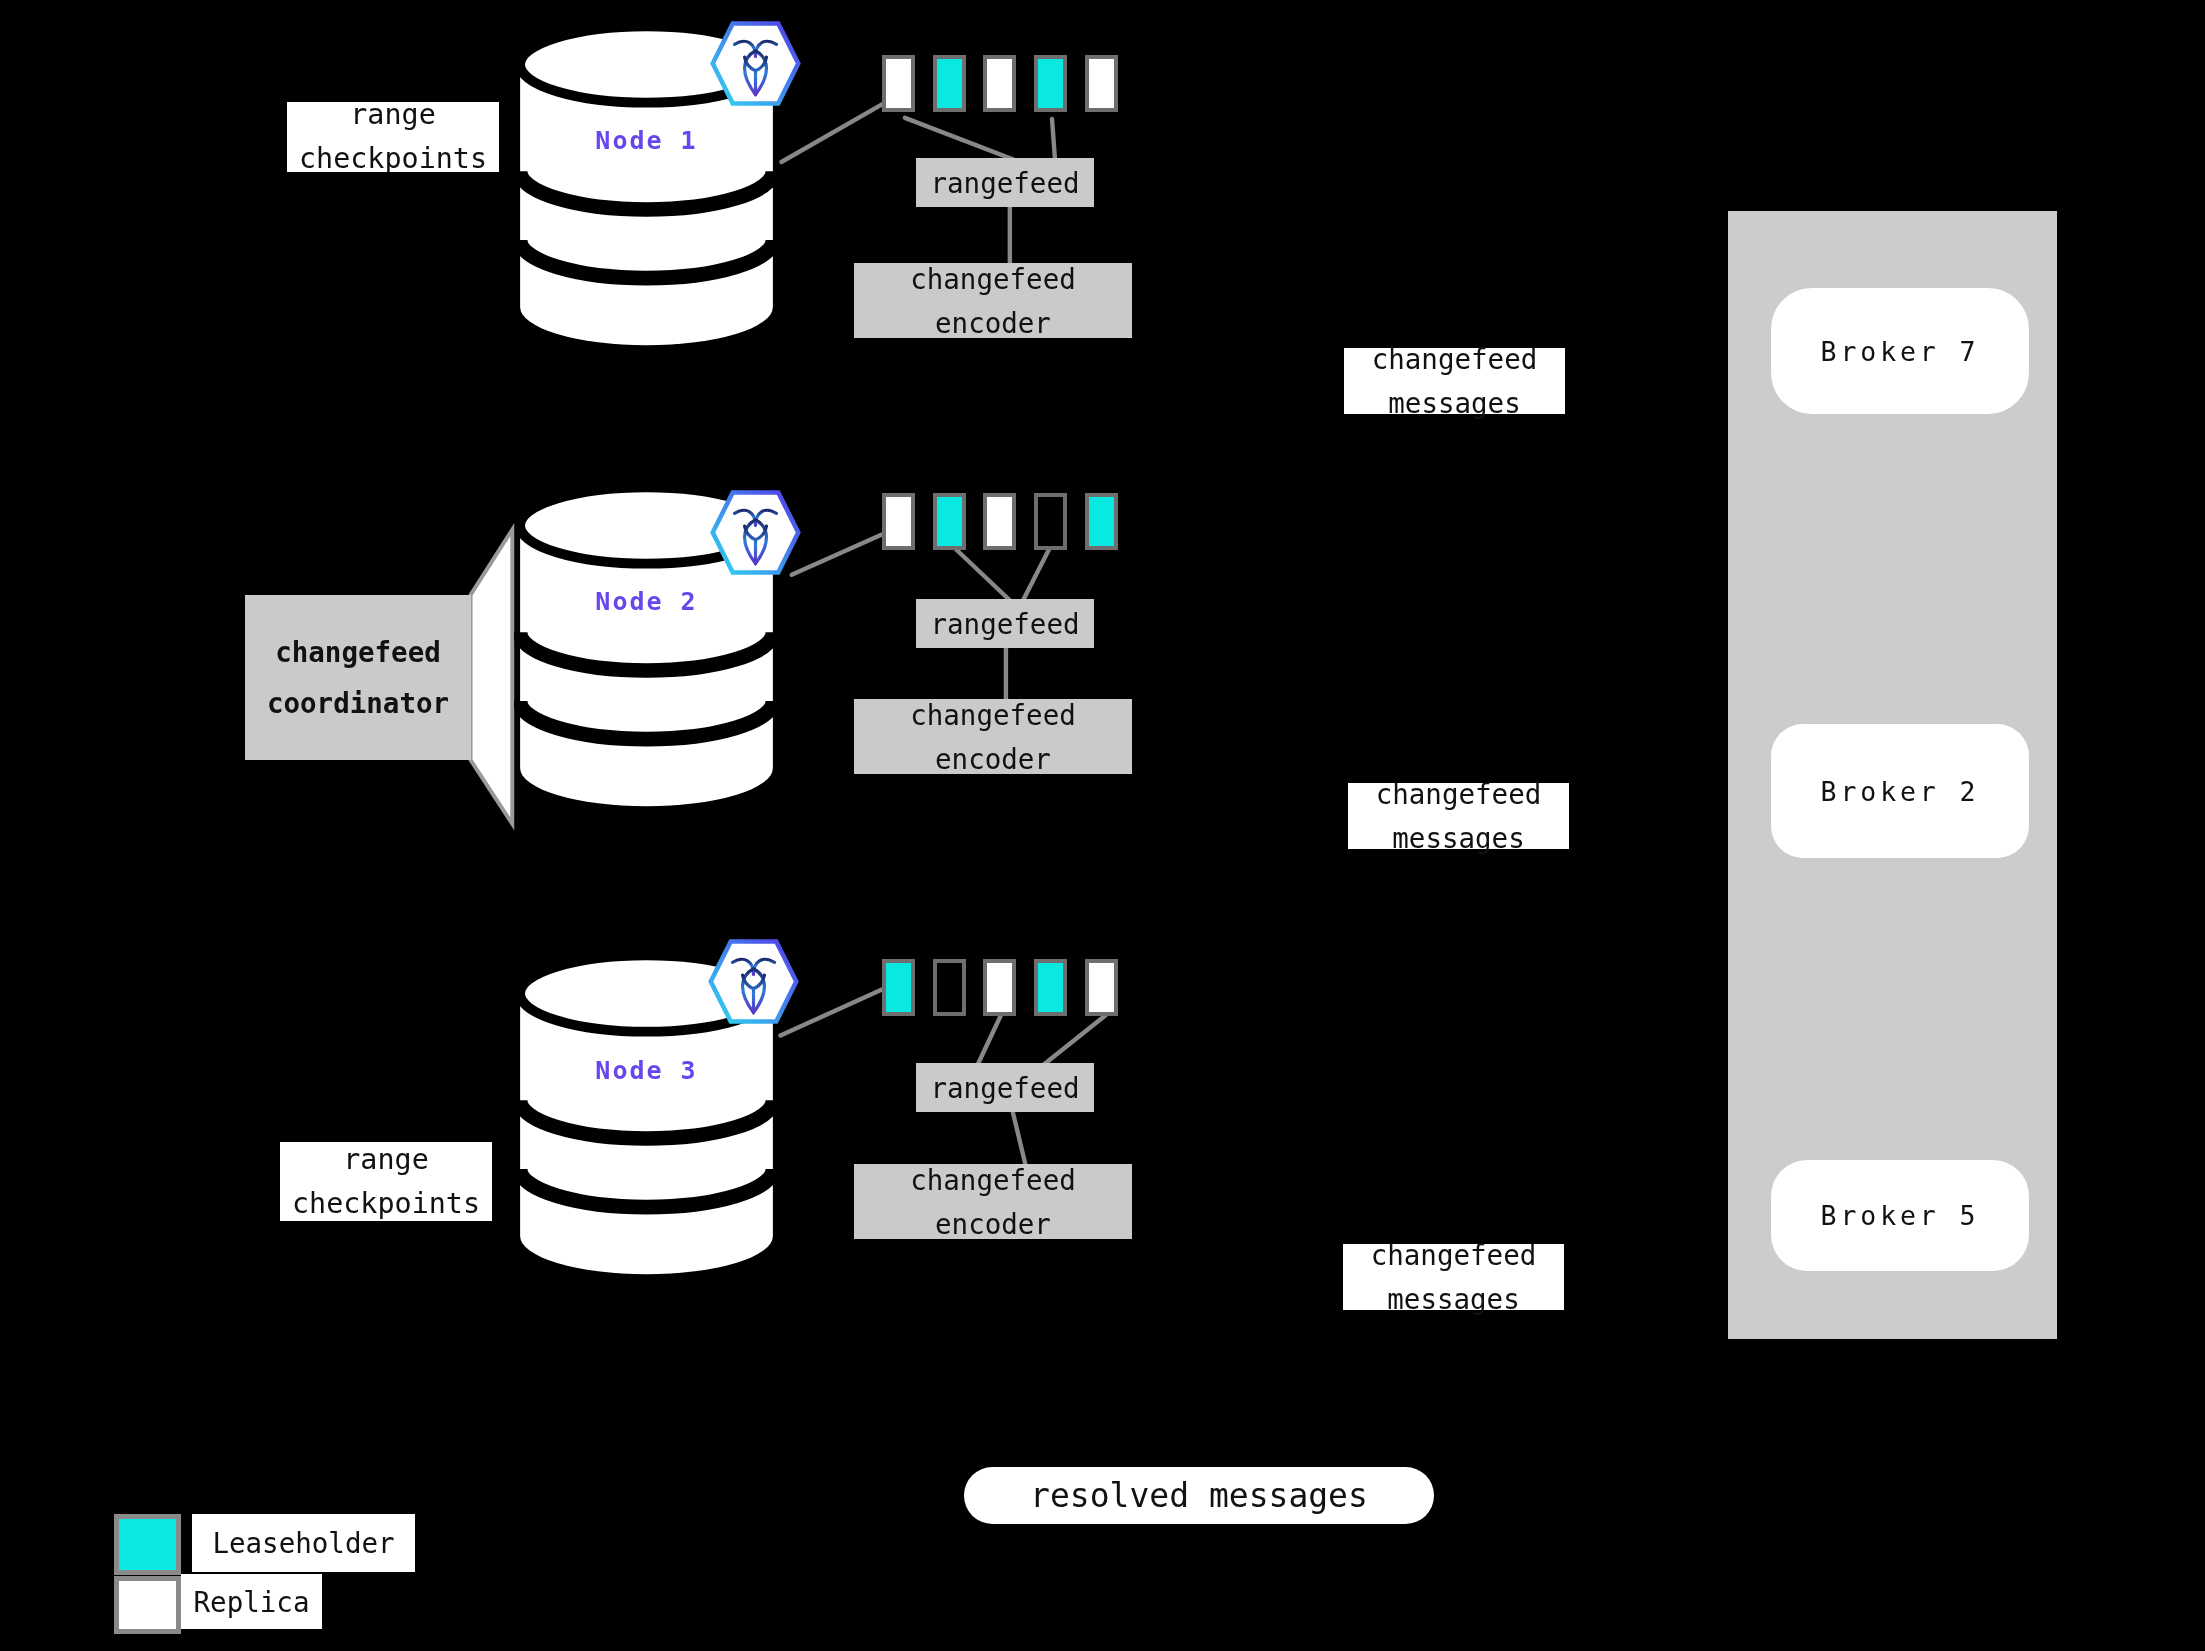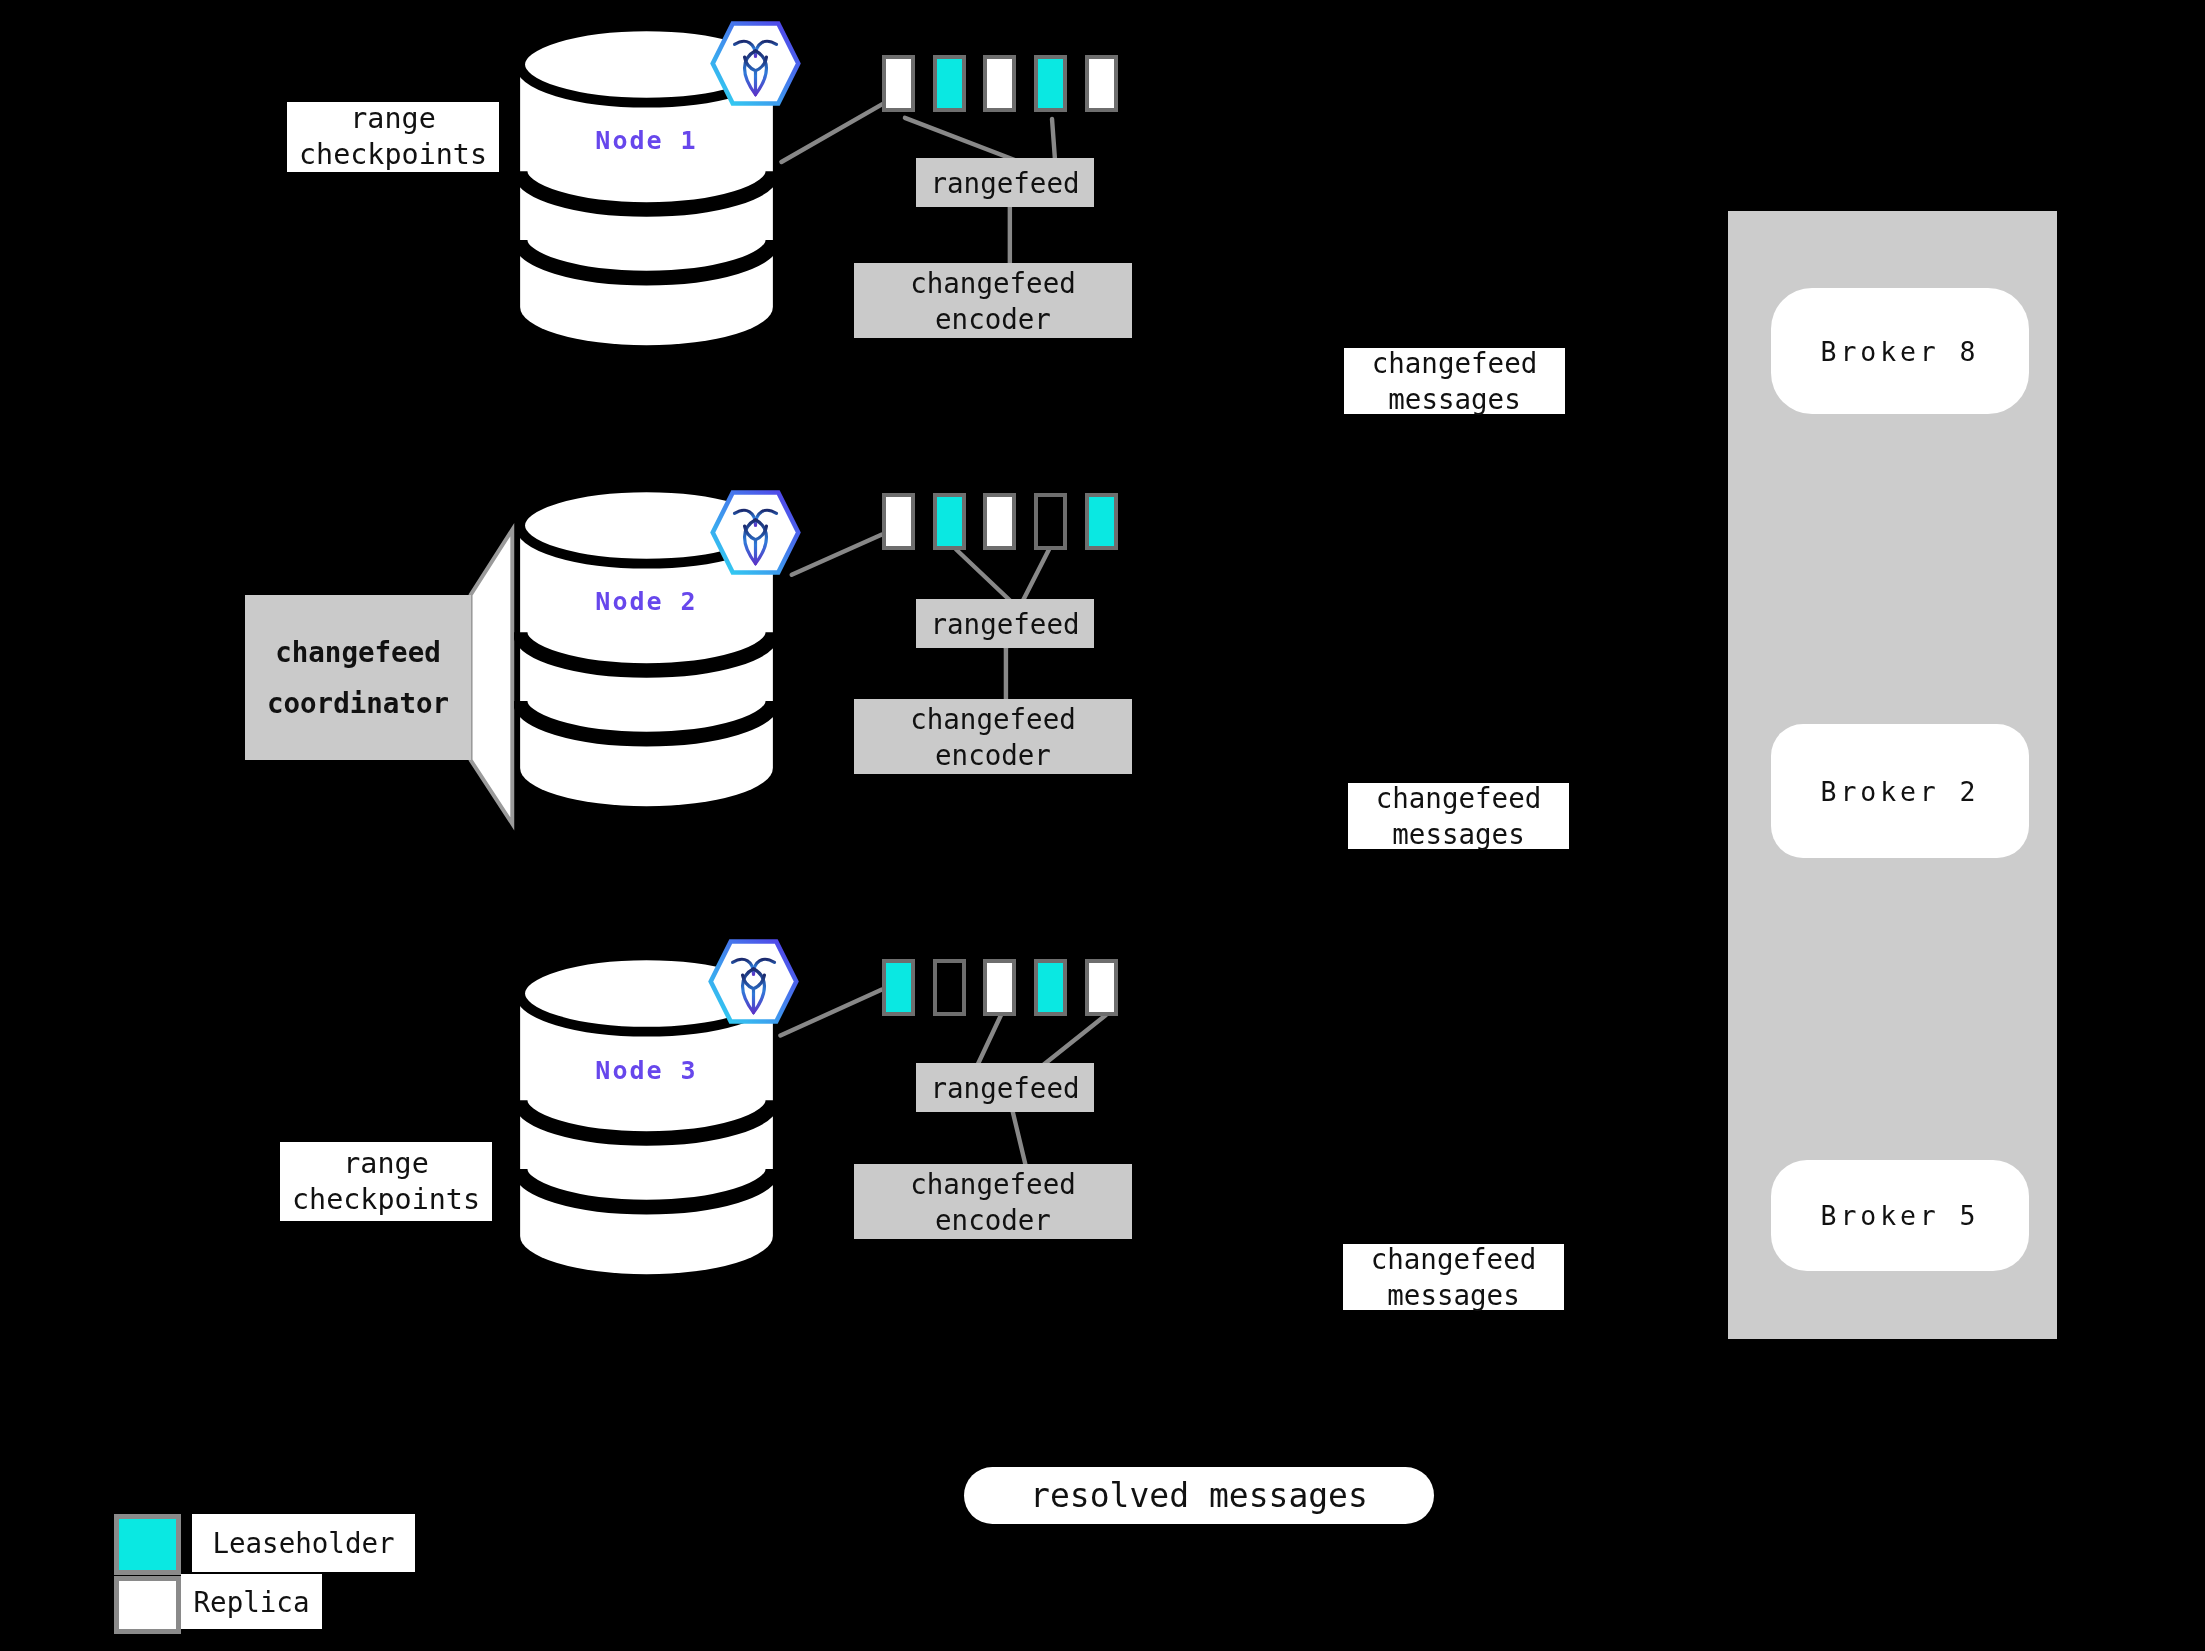--- a/index.html
+++ b/index.html
@@ -22,21 +22,21 @@
   .sq{position:absolute;width:33px;height:57px;border:4.4px solid var(--sq-border);box-sizing:border-box;}
   .sq.replica{background:#ffffff;}
   .sq.leaseholder{background:var(--teal);}
   .sq.empty{background:transparent;}
 
   
   .gbox{position:absolute;background:var(--box-gray);color:#111;display:flex;
     align-items:center;justify-content:center;text-align:center;font-size:27.5px;}
   .wbox{position:absolute;background:#ffffff;color:#111;display:flex;
     align-items:center;justify-content:center;text-align:center;font-size:27.5px;}
-  .pre{white-space:pre-line;line-height:36px;}
+  .pre{white-space:pre-line;line-height:44px;}
   .coord{font-weight:bold;line-height:51px;font-size:27.5px;}
 
   
   .kafka-box{position:absolute;left:1769px;top:42px;width:261px;height:164px;background:#ffffff;
     display:flex;align-items:center;justify-content:flex-start;}
   .kafka-title{font-family:"DejaVu Sans","Liberation Sans",sans-serif;font-weight:bold;
     font-size:43px;color:#111;margin-left:6.9px;}
   .bar{position:absolute;left:1728px;top:211px;width:329px;height:1128px;background:var(--bar-gray);}
   .broker{position:absolute;left:1771px;width:258px;background:#ffffff;display:flex;
     align-items:center;justify-content:center;font-size:26.5px;letter-spacing:3.9px;color:#111;}
@@ -173,21 +173,21 @@
 coordinator</div>
 
   <div class="wbox pre" style="left:287px;top:102px;width:212px;height:70px;overflow:hidden;font-size:28.4px">range
 checkpoints</div>
   <div class="wbox pre" style="left:280px;top:1142px;width:212px;height:79px;font-size:28.4px">range
 checkpoints</div>
 
   <div class="bar"></div>
 
 
-  <div class="broker" style="top:288px;height:126px;border-radius:41px">Broker 8</div>
+  <div class="broker" style="top:288px;height:126px;border-radius:41px">Broker 7</div>
   <div class="broker" style="top:724px;height:134px;border-radius:32px">Broker 2</div>
   <div class="broker" style="top:1160px;height:111px;border-radius:36px">Broker 5</div>
 
   <div class="pill">resolved messages</div>
 
   <div class="swatch" style="left:114px;top:1514px;width:67px;height:61px;background:var(--teal)"></div>
   <div class="swatch" style="left:114px;top:1576px;width:67px;height:58px;background:#ffffff"></div>
   <div class="wbox" style="left:192px;top:1514px;width:223px;height:58px">Leaseholder</div>
   <div class="wbox" style="left:181px;top:1574px;width:141px;height:55px">Replica</div>
 

